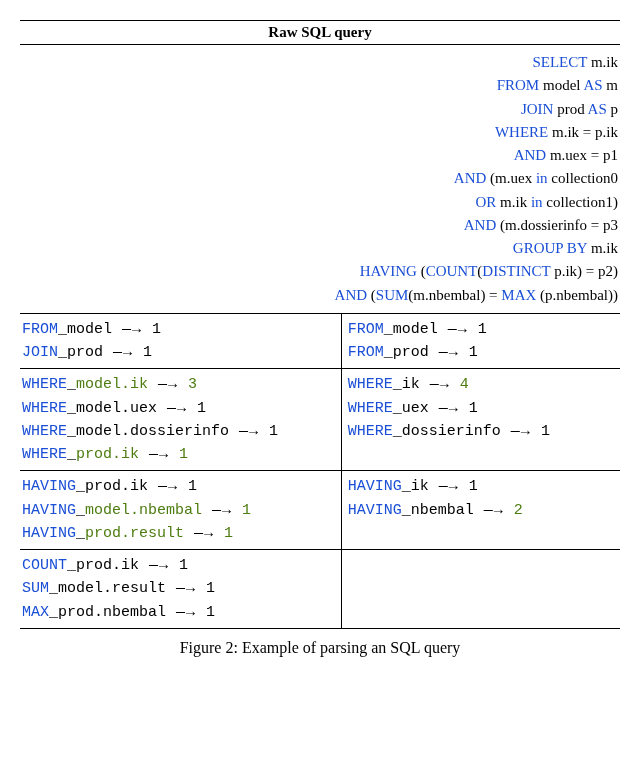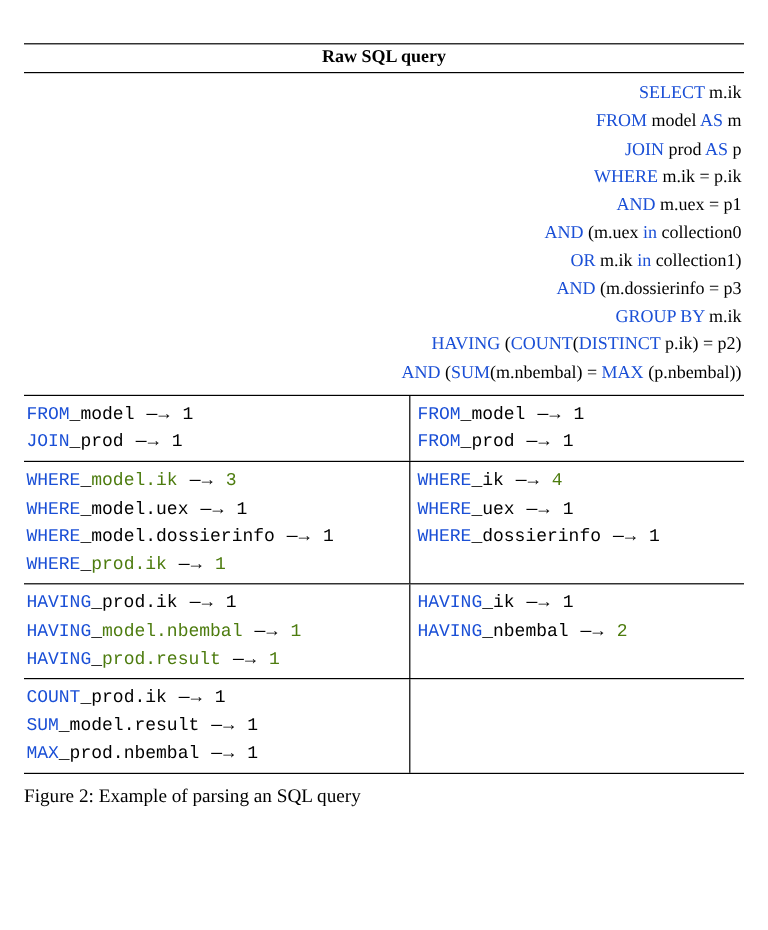--- a/index.html
+++ b/index.html
@@ -7,21 +7,21 @@
     padding: 20px;
     background: #fff;
     font-family: "Times New Roman", Times, serif;
     font-size: 15px;
     color: #000;
     width: 640px;
     box-sizing: border-box;
   }
   .figure {
     width: 600px;
-    margin: 16px auto;
+    margin: 0 auto;
   }
   .header {
     text-align: center;
     font-weight: bold;
     border-top: 1.5px solid #000;
     border-bottom: 1px solid #000;
     padding: 3px 0;
   }
   .sql-block {
     font-family: Liberation Serif, serif;
@@ -65,20 +65,21 @@
   .two-col > div:last-child {
     flex: 1 1 46%;
     padding: 4px 4px 4px 6px;
     border-left: 1px solid #000;
     font-family: "Courier New", Courier, monospace;
     font-size: 15px;
     line-height: 1.55;
     white-space: pre;
   }
   .caption {
+    text-align: center;
     margin-top: 10px;
     font-size: 16px;
   }
   .arrow { letter-spacing: 1px; }
 </style>
 </head>
 <body>
 
 <div class="figure">
 

